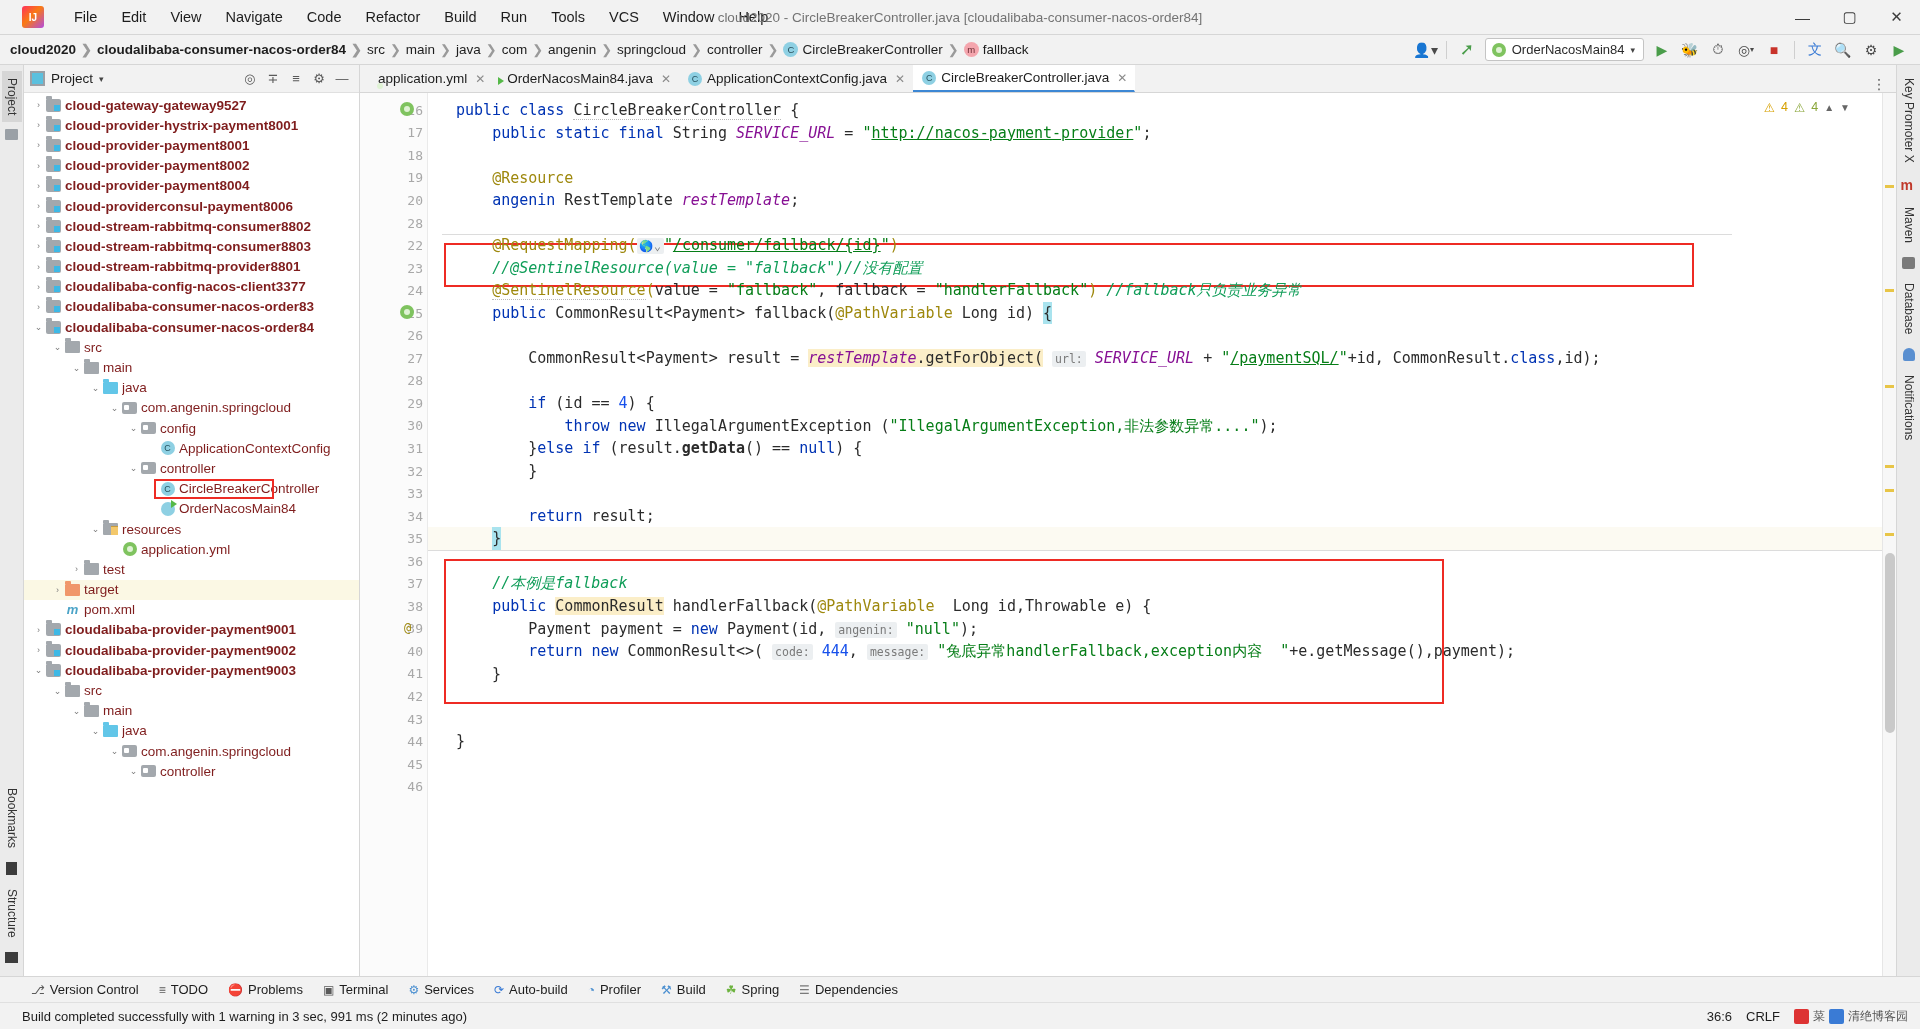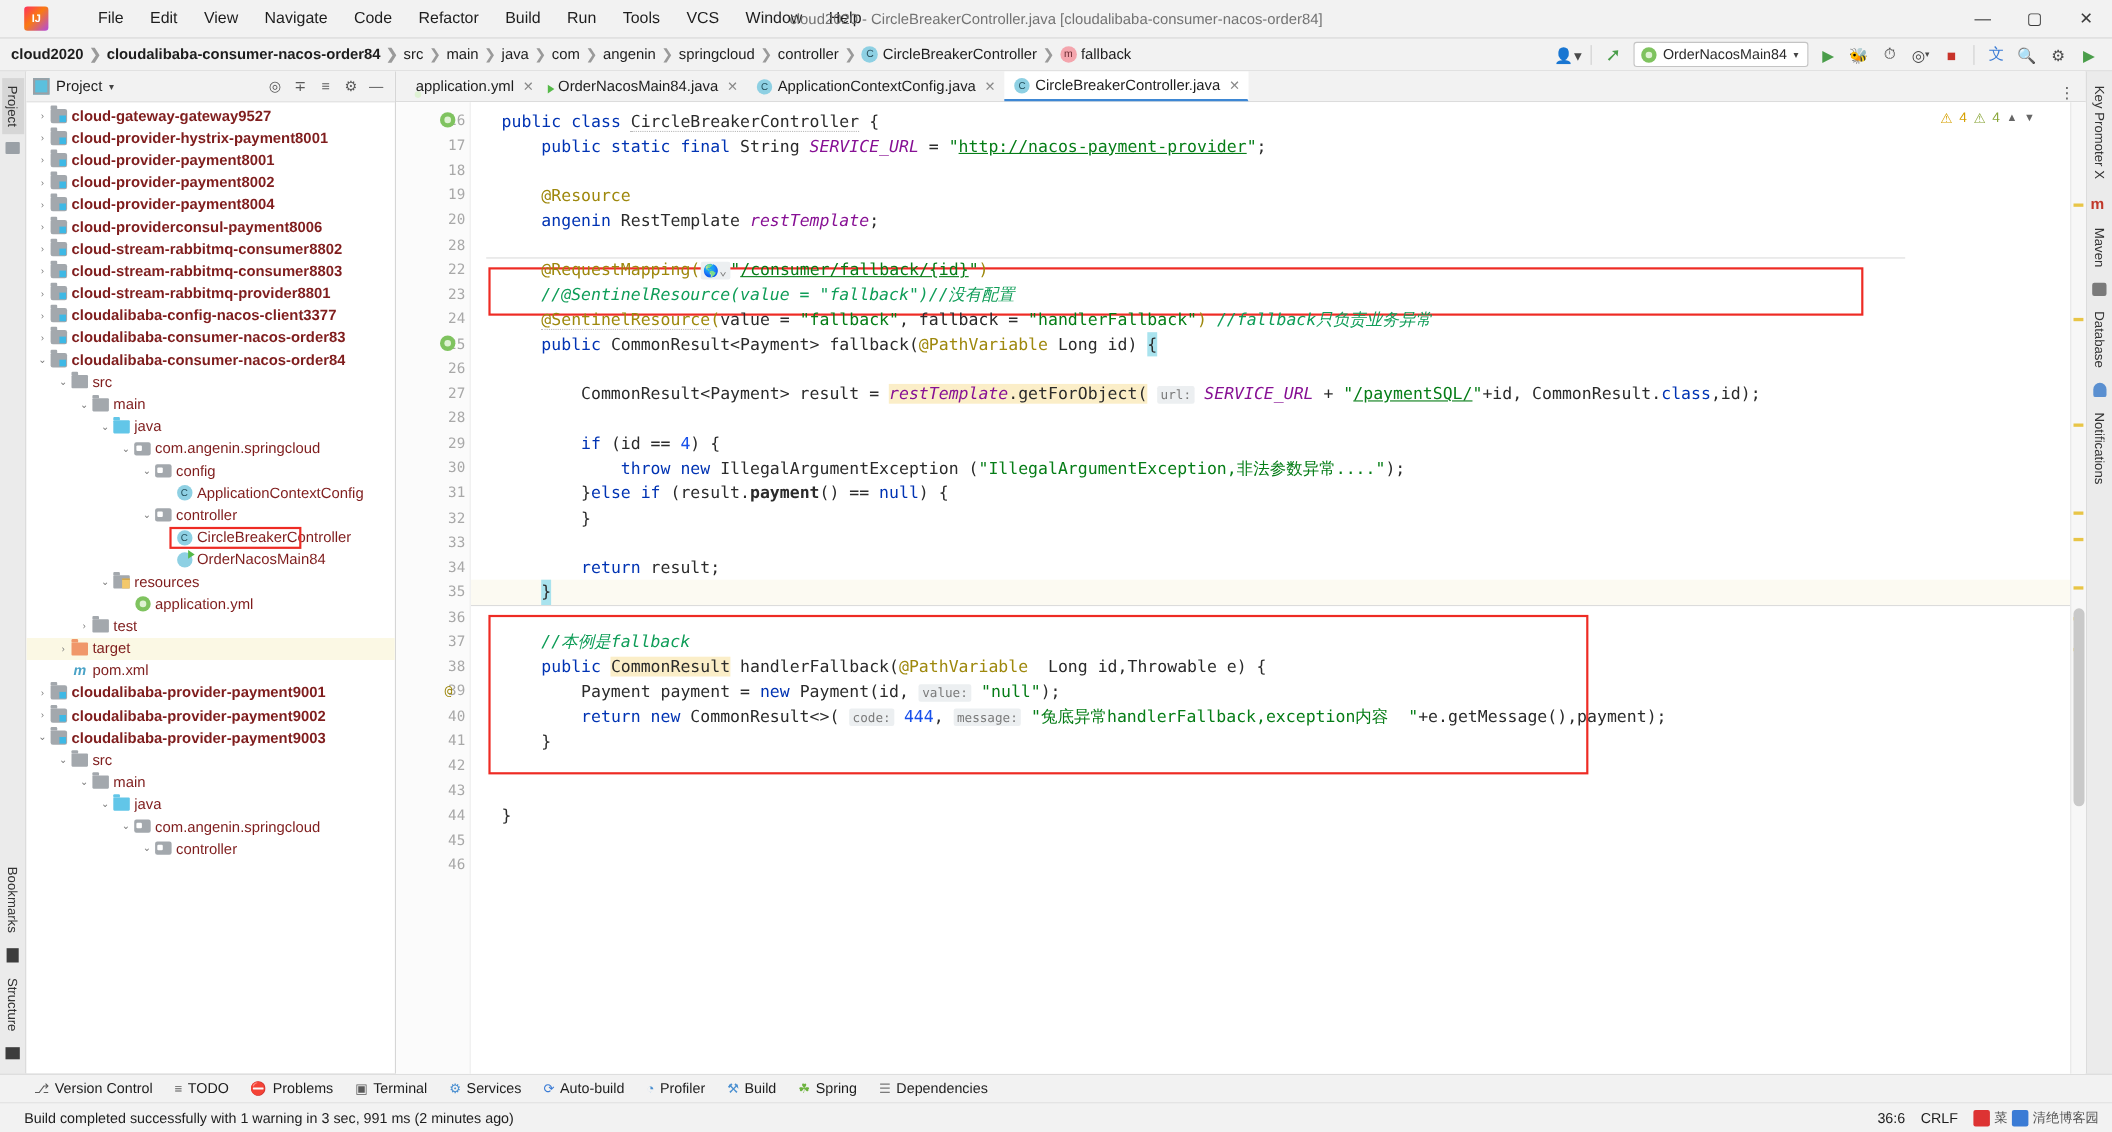--- a/index.html
+++ b/index.html
@@ -9,21 +9,21 @@
     font-size: 13px;
     background: #f2f2f2;
     color: #2b2b2b;
     overflow: hidden;
   }
   .app { width: 1920px; height: 1029px; display: flex; flex-direction: column; background:#f2f2f2; }
 
   
   .titlebar {
     height: 35px; background: #f2f2f2; display: flex; align-items: center;
-    border-bottom: 1px solid #d6d6d6; position: relative; flex: 0 0 35px; gap: 15px;
+    border-bottom: 1px solid #d6d6d6; position: relative; flex: 0 0 35px;
   }
   .ij-logo {
     width: 22px; height: 22px; margin-left: 22px; border-radius: 3px;
     background: linear-gradient(135deg, #fe315d 0%, #f97a12 45%, #b24be0 100%);
     position: relative; flex: 0 0 22px;
   }
   .ij-logo:after {
     content: "IJ"; position: absolute; inset: 0; color: #fff; font-size: 10px;
     font-weight: bold; display: flex; align-items: center; justify-content: center;
   }
@@ -762,29 +762,29 @@
             <div class="cline">&nbsp;</div>
             <div class="cline">    <span class="ann">@RequestMapping(</span><span class="hint">🌎⌄</span><span class="str">"</span><span class="lnk">/consumer/fallback/{id}</span><span class="str">"</span><span class="ann">)</span></div>
             <div class="cline">    <span class="cmt-i">//@SentinelResource(value = "fallback")//没有配置</span></div>
             <div class="cline">    <span class="ann ul-wavy">@SentinelResource</span><span class="ann">(</span>value = <span class="str">"fallback"</span>, fallback = <span class="str">"handlerFallback"</span><span class="ann">)</span> <span class="cmt-i">//fallback只负责业务异常</span></div>
             <div class="cline">    <span class="kw">public</span> CommonResult&lt;Payment&gt; fallback(<span class="ann">@PathVariable</span> Long id) <span class="caret">{</span></div>
             <div class="cline">&nbsp;</div>
             <div class="cline">        CommonResult&lt;Payment&gt; result = <span class="hl-rt"><span class="fld">restTemplate</span>.getForObject(</span> <span class="hint">url:</span> <span class="stc">SERVICE_URL</span> + <span class="str">"</span><span class="lnk">/paymentSQL/</span><span class="str">"</span>+id, CommonResult.<span class="kw">class</span>,id);</div>
             <div class="cline">&nbsp;</div>
             <div class="cline">        <span class="kw">if</span> (id == <span class="num">4</span>) {</div>
             <div class="cline">            <span class="kw">throw</span> <span class="kw">new</span> IllegalArgumentException (<span class="str">"IllegalArgumentException,非法参数异常...."</span>);</div>
-            <div class="cline">        }<span class="kw">else</span> <span class="kw">if</span> (result.<span style="font-weight:bold">payment</span>() == <span class="kw">null</span>) {</div>
+            <div class="cline">        }<span class="kw">else</span> <span class="kw">if</span> (result.<span style="font-weight:bold">getData</span>() == <span class="kw">null</span>) {</div>
             <div class="cline">        }</div>
             <div class="cline">&nbsp;</div>
             <div class="cline">        <span class="kw">return</span> result;</div>
             <div class="cline cur">    <span class="caret">}</span></div>
             <div class="cline">&nbsp;</div>
             <div class="cline">    <span class="cmt-i">//本例是fallback</span></div>
             <div class="cline">    <span class="kw">public</span> <span class="hl-rt">CommonResult</span> handlerFallback(<span class="ann">@PathVariable</span>  Long id,Throwable e) {</div>
-            <div class="cline">        Payment payment = <span class="kw">new</span> Payment(id, <span class="hint">value:</span> <span class="str">"null"</span>);</div>
+            <div class="cline">        Payment payment = <span class="kw">new</span> Payment(id, <span class="hint">angenin:</span> <span class="str">"null"</span>);</div>
             <div class="cline">        <span class="kw">return</span> <span class="kw">new</span> CommonResult&lt;&gt;( <span class="hint">code:</span> <span class="num">444</span>, <span class="hint">message:</span> <span class="str">"兔底异常handlerFallback,exception内容  "</span>+e.getMessage(),payment);</div>
             <div class="cline">    }</div>
             <div class="cline">&nbsp;</div>
             <div class="cline">&nbsp;</div>
             <div class="cline">}</div>
             <div class="cline">&nbsp;</div>
             <div style="position: absolute; left: 14px; right: 150px; top: 141px; height: 1px; background: rgb(220, 220, 220);"></div>
             <div style="position: absolute; left: 0px; right: 0px; top: 457px; height: 1px; background: rgb(220, 220, 220);"></div>
           </div>
         <div class="insphdr" style="position:absolute;right:38px;top:2px;background:transparent;border:none;z-index:5;">

